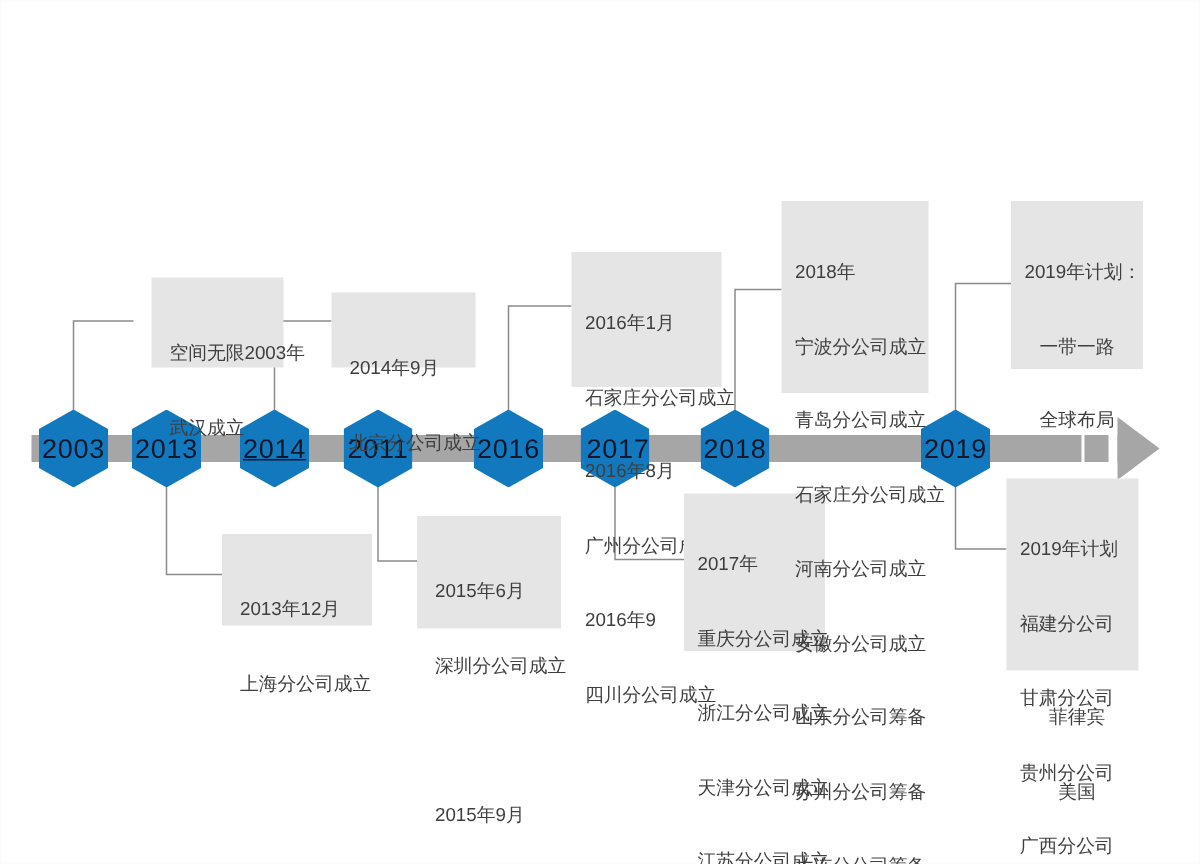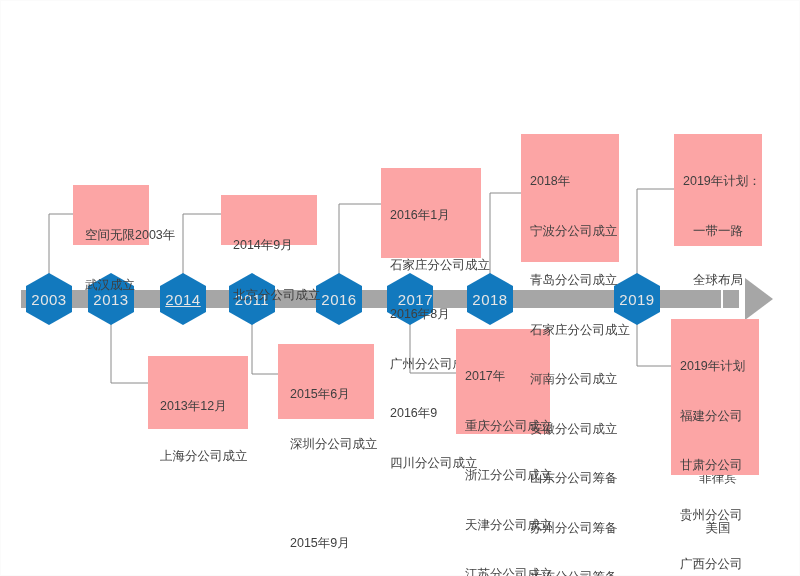--- a/index.html
+++ b/index.html
@@ -38,31 +38,31 @@
     border-left:28px solid #a6a6a6;
   }
 
   
   .hex{
     position:absolute;
     width:46px;height:52px;
     background:#1279be;
     clip-path:polygon(50% 0%,100% 25%,100% 75%,50% 100%,0% 75%,0% 25%);
     display:flex;align-items:center;justify-content:center;
-    color:#e5e5e5;
-    font-size:15px;
+    color:#0f172a;
+    font-size:18px;
     letter-spacing:.5px;
     box-sizing:border-box;
   }
   .hex span{pointer-events:none;line-height:1;}
 
   
   .box{
     position:absolute;
-    background:#fca5a5;
+    background:#e5e5e5;
     color:#3f3f3f;
     font-size:12.5px;
     line-height:16.5px;
     box-sizing:border-box;
     padding:6px 9px;
     white-space:pre;
   }
   .box.center{text-align:center;}
   .box.pad-lg{padding:9px 12px;}
   .box .ln{display:block;}
@@ -119,26 +119,26 @@
     <div class="hex" style="left:386px;top:272px;justify-content:flex-end;">
       <span>2017</span>
     </div>
     <div class="hex" style="left:466px;top:272px;">
       <span>2018</span>
     </div>
     <div class="hex" style="left:613px;top:272px;">
       <span>2019</span>
     </div>
 
-    <div class="box pad-lg" style="left:72px;top:184px;width:76px;height:60px;">
+    <div class="box pad-lg" style="left:100px;top:184px;width:88px;height:60px;">
       <span class="ln">空间无限2003年</span>
       <span class="ln">武汉成立</span>
     </div>
 
-    <div class="box pad-lg" style="left:147px;top:355px;width:100px;height:73px;">
+    <div class="box pad-lg" style="left:147px;top:355px;width:100px;height:61px;">
       <span class="ln">2013年12月</span>
       <span class="ln">上海分公司成立</span>
     </div>
 
     <div class="box pad-lg" style="left:220px;top:194px;width:96px;height:50px;">
       <span class="ln">2014年9月</span>
       <span class="ln">北京分公司成立</span>
     </div>
 
     <div class="box pad-lg" style="left:277px;top:343px;width:96px;height:75px;">
@@ -186,21 +186,21 @@
       <span class="ln">2019年计划：</span>
       <span class="ln">一带一路</span>
       <span class="ln">全球布局</span>
       <span class="ln">香港</span>
       <span class="ln">新加坡</span>
       <span class="ln">日本</span>
       <span class="ln">菲律宾</span>
       <span class="ln">美国</span>
     </div>
 
-    <div class="box" style="left:670px;top:318px;width:88px;height:156px;">
+    <div class="box" style="left:670px;top:318px;width:88px;height:128px;">
       <span class="ln">2019年计划</span>
       <span class="ln">福建分公司</span>
       <span class="ln">甘肃分公司</span>
       <span class="ln">贵州分公司</span>
       <span class="ln">广西分公司</span>
       
       
       
       
       

